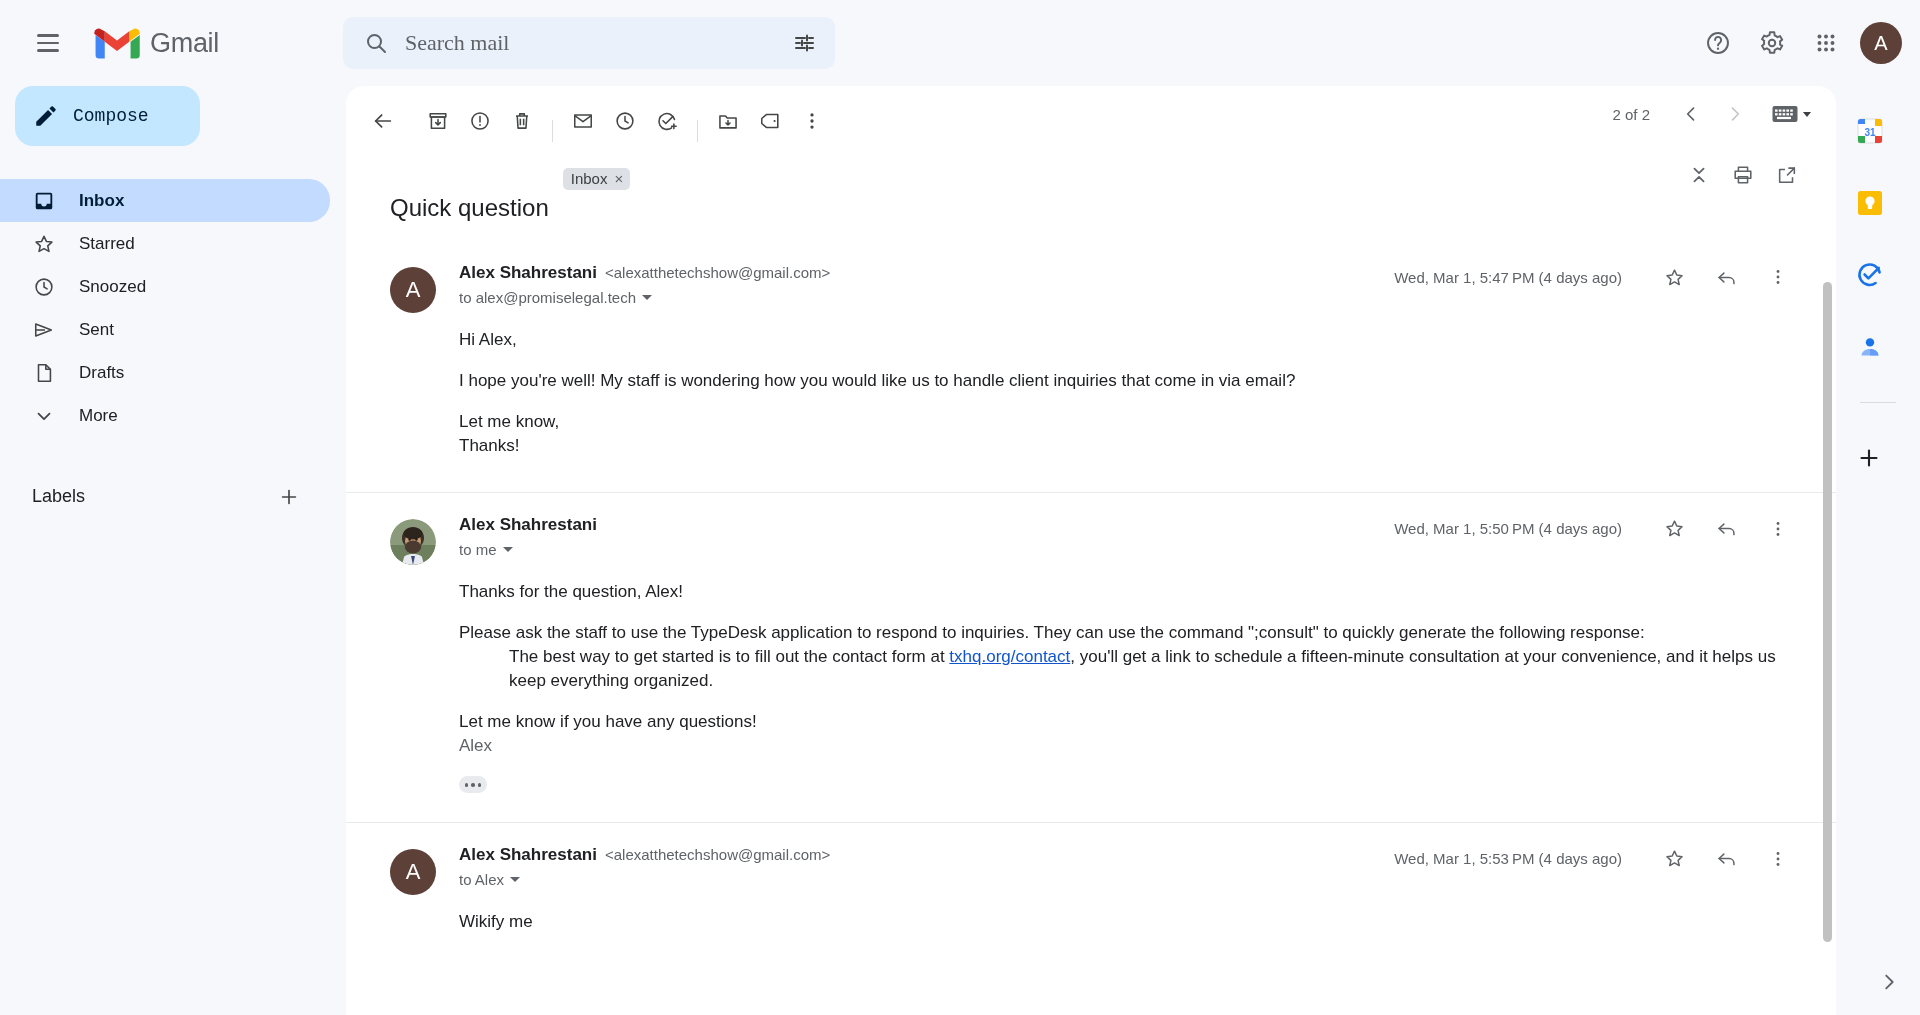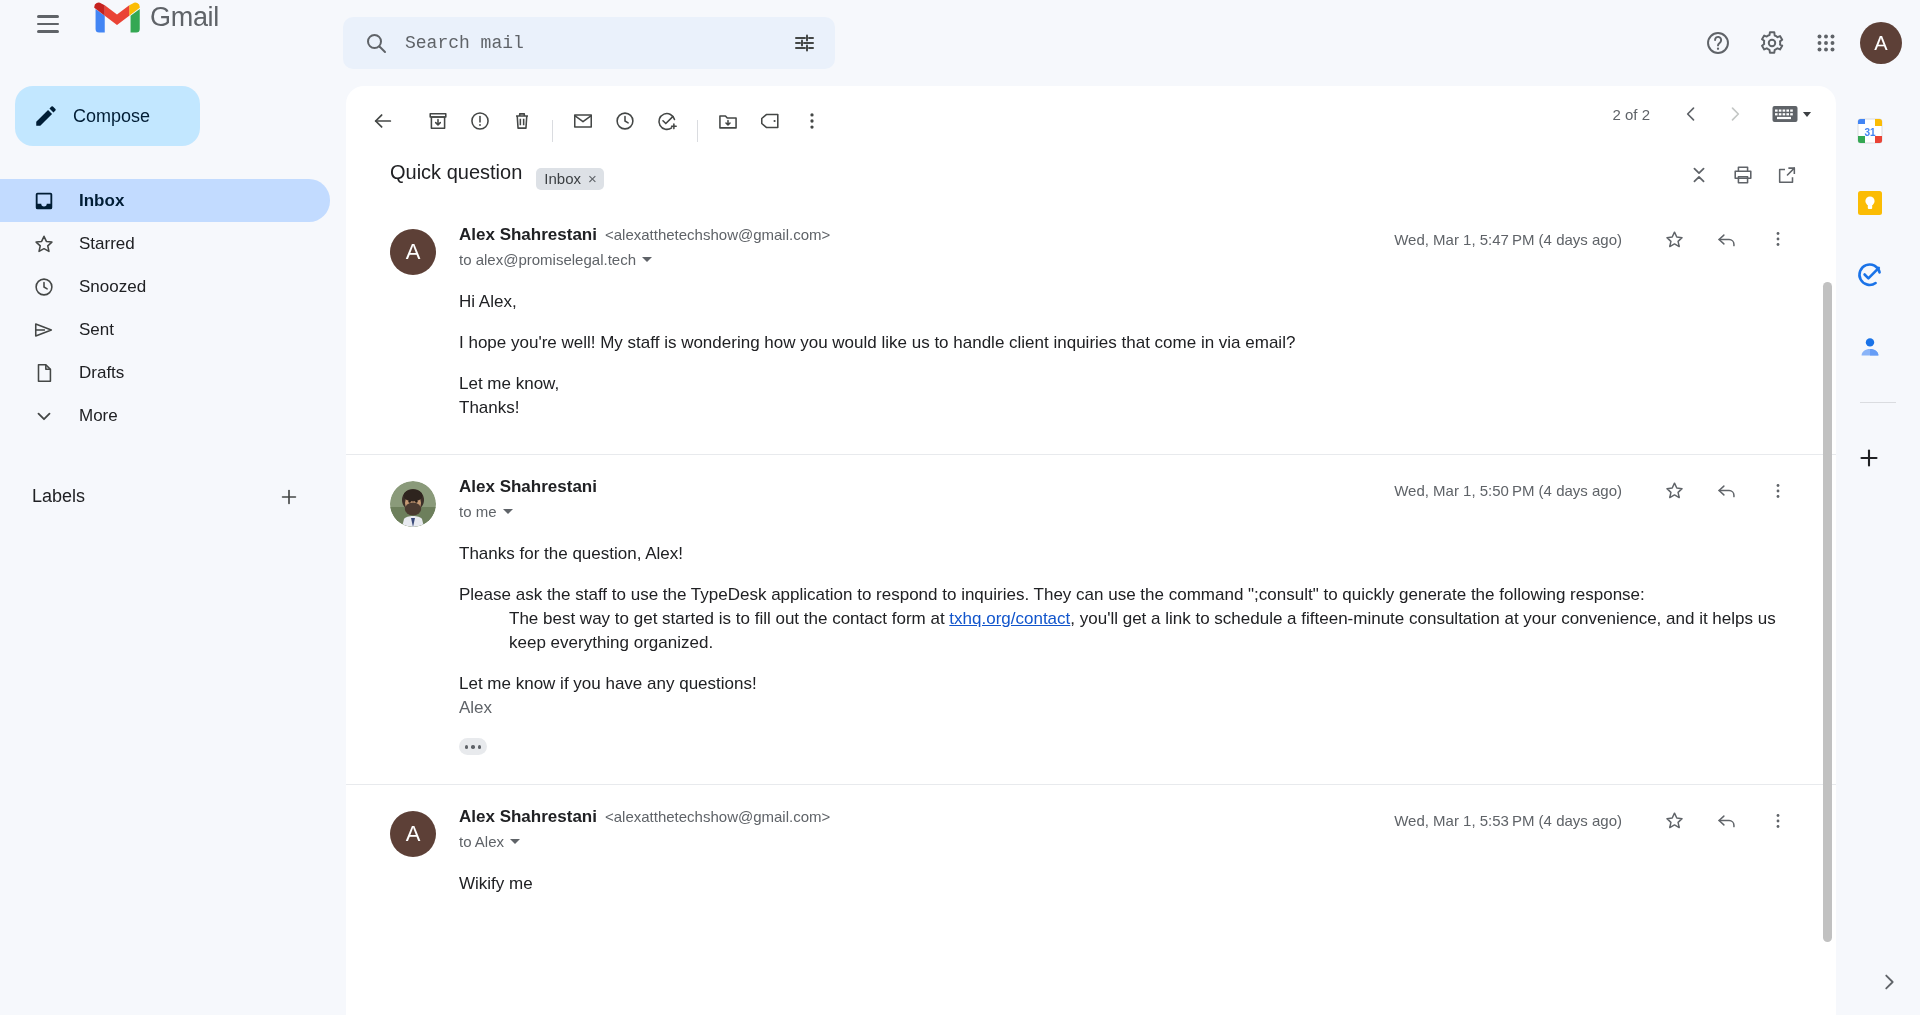--- a/index.html
+++ b/index.html
@@ -7,21 +7,21 @@
     width: 1920px; height: 1015px;
     background: #f6f8fc;
     font-family: "Liberation Sans", "DejaVu Sans", sans-serif;
     overflow: hidden;
     -webkit-font-smoothing: antialiased;
   }
   .app { position: relative; width: 1920px; height: 1015px; }
 
   
   .header {
-    height: 86px; display: flex; align-items: flex-start;
+    height: 86px; display: flex; align-items: center;
     background: #f6f8fc; position: relative;
   }
   .hamburger {
     width: 48px; height: 48px; margin-left: 24px;
     display: flex; flex-direction: column; justify-content: center;
     align-items: center; gap: 5px; border-radius: 50%; cursor: pointer;
   }
   .hamburger span { display: block; width: 22px; height: 2.5px; background: #5f6368; border-radius: 2px; }
   .brand { display: flex; align-items: center; margin-left: 22px; cursor: pointer; }
   .brand svg { width: 46px; height: 35px; display: block; }
@@ -36,22 +36,22 @@
     border-radius: 10px; display: flex; align-items: center;
     padding: 0 10px 0 12px;
   }
   .search-btn {
     width: 42px; height: 42px; border-radius: 50%;
     display: flex; align-items: center; justify-content: center;
     cursor: pointer; flex: 0 0 auto;
   }
   .search-input {
     flex: 1; border: none; outline: none; background: transparent;
-    font-size: 18px; color: #202124; padding-left: 8px;
-    font-family: Liberation Mono, monospace;
+    font-size: 22px; color: #202124; padding-left: 8px;
+    font-family: Liberation Serif, serif;
   }
   .search-input::placeholder { color: #5f6368; }
   .filter-btn {
     width: 42px; height: 42px; border-radius: 50%;
     display: flex; align-items: center; justify-content: center; cursor: pointer;
   }
 
   .header-right {
     position: absolute; right: 18px; top: 0; height: 86px;
     display: flex; align-items: center; gap: 6px;
@@ -70,21 +70,21 @@
   
   .sidebar {
     position: absolute; left: 0; top: 86px;
     width: 330px; height: 929px; background: #f6f8fc;
     padding-top: 0;
   }
   .compose {
     margin: 0 0 0 15px; width: 185px; height: 60px;
     background: #c2e7ff; border-radius: 18px;
     display: flex; align-items: center; padding-left: 18px;
-    cursor: pointer; gap: 14px;
+    cursor: pointer; gap: 14px; font-family: Liberation Mono, monospace;
   }
   .compose-label { font-size: 18px; color: #001d35; }
   .navlist { margin-top: 33px; }
   .navitem {
     height: 43px; display: flex; align-items: center;
     padding-left: 32px; gap: 23px; cursor: pointer;
     border-radius: 0 21px 21px 0; margin-right: 0;
     color: #202124; font-size: 17px;
   }
   .navitem.active { background: #c2dbff; font-weight: bold; color: #001d35; }
@@ -121,22 +121,22 @@
   .counter { font-size: 15px; color: #5f6368; margin-right: 18px; }
   .kb { display: flex; align-items: center; gap: 2px; margin-left: 14px; cursor: pointer; }
 
   .thread { height: 873px; overflow: hidden; position: relative; padding: 0 0 0 0; }
 
   .subject-row {
     display: flex; align-items: flex-start; padding: 18px 34px 18px 44px;
     position: relative;
   }
   .subject {
-    font-size: 20px; color: #202124; font-weight: 400;
-    line-height: 1.25; letter-spacing: 0;
+    font-size: 24px; color: #202124; font-weight: 400;
+    line-height: 1.25; letter-spacing: 0; margin-top: 33px;
   }
   .chip {
     display: inline-flex; align-items: center; gap: 7px;
     background: #dde1e6; border-radius: 5px; padding: 2px 7px 3px 8px;
     font-size: 15px; color: #3c4043; margin-left: 14px; position: relative; top: 8px;
   }
   .chip-x { font-size: 15px; color: #5f6368; cursor: pointer; line-height: 1; }
   .subject-actions {
     position: absolute; right: 38px; top: 22px;
     display: flex; align-items: center; gap: 22px;

